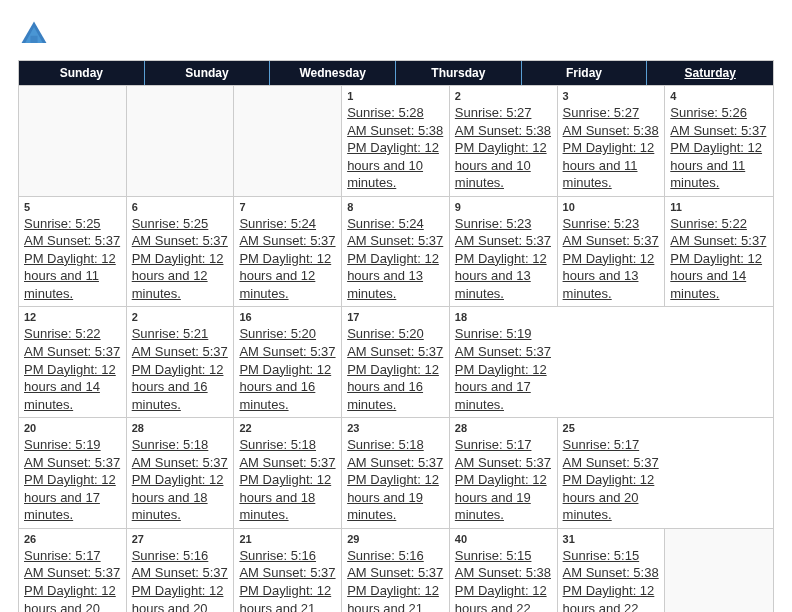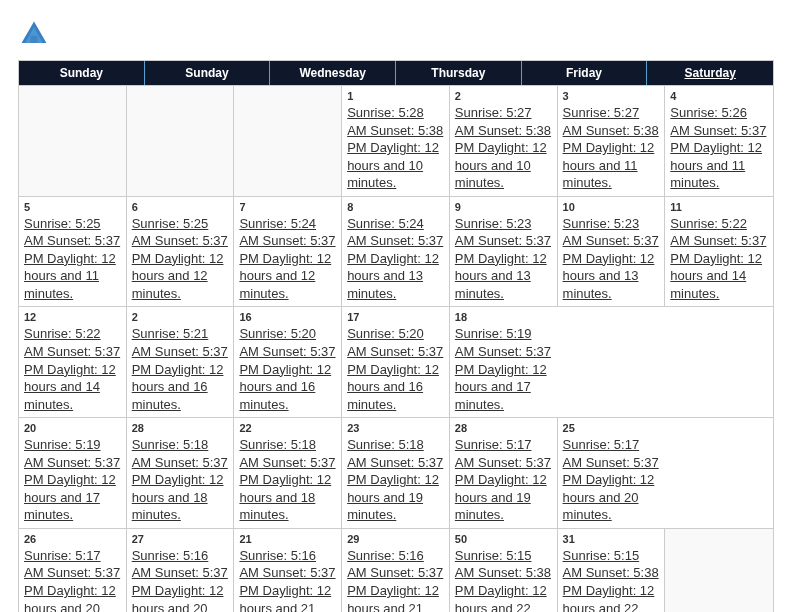--- a/index.html
+++ b/index.html
@@ -334,21 +334,21 @@
 and 21 minutes.</div>
           </div>
           <div class="cal-cell">
             <div class="day-num">29</div>
             <div class="day-info">Sunrise: 5:16 AM
 Sunset: 5:37 PM
 Daylight: 12 hours
 and 21 minutes.</div>
           </div>
           <div class="cal-cell">
-            <div class="day-num">50</div>
+            <div class="day-num">40</div>
             <div class="day-info">Sunrise: 5:15 AM
 Sunset: 5:38 PM
 Daylight: 12 hours
 and 22 minutes.</div>
           </div>
           <div class="cal-cell">
             <div class="day-num">31</div>
             <div class="day-info">Sunrise: 5:15 AM
 Sunset: 5:38 PM
 Daylight: 12 hours

